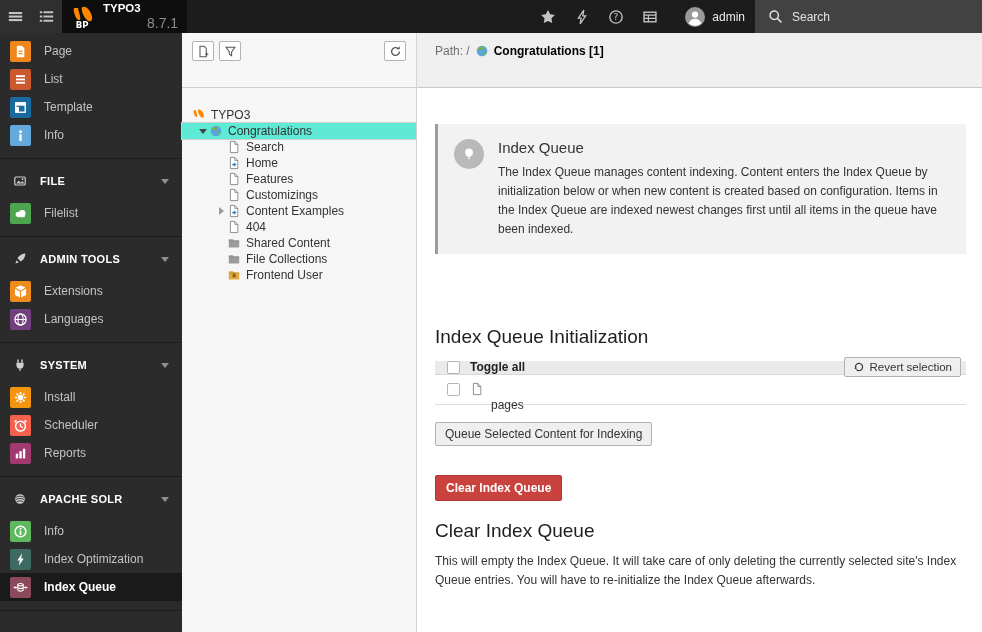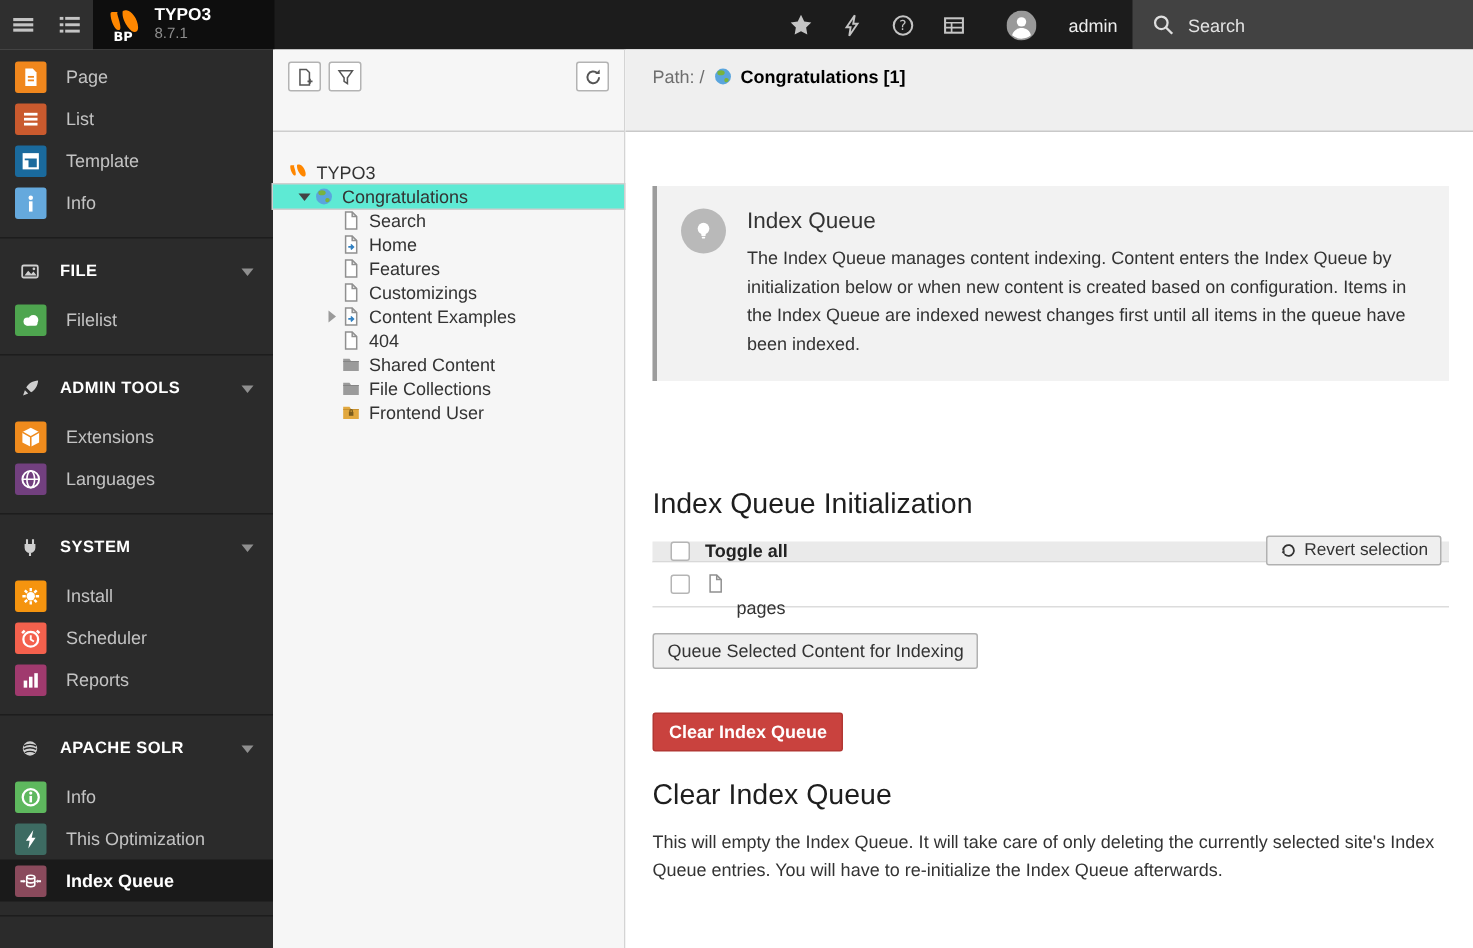--- a/index.html
+++ b/index.html
@@ -10,25 +10,25 @@
   
   .topbar { flex:0 0 33px; display:flex; background:#1c1c1c; color:#c9c9c9; }
   .tb-left { flex:0 0 62px; background:#2f2f2f; display:flex; align-items:center; justify-content:center; gap:14px; }
   .tb-icon-btn { width:17px; height:17px; display:inline-flex; cursor:pointer; }
   .tb-icon-btn svg { width:100%; height:100%; }
   .tb-logo { flex:0 0 121px; background:#0e0e0e; display:flex; align-items:center; padding:0 9px; gap:7px; }
   .tb-logo .mark { width:25px; height:25px; }
   .tb-logo .mark svg { width:100%; height:100%; }
   .prod { line-height:1.15; }
   .prod .name { font-size:11.5px; font-weight:bold; color:#fff; }
-  .prod .ver { font-size:10px; color:#8d8d8d; }
+  .prod .ver { font-size:14px; color:#8d8d8d;margin-left:44px; }
   .tb-mid { flex:1; display:flex; align-items:center; justify-content:flex-end; gap:4px; padding-right:10px; }
   .tb-mid .tb-icon-btn { width:30px; height:33px; align-items:center; justify-content:center; }
   .tb-mid .tb-icon-btn svg { width:16px; height:16px; }
-  .tb-user { display:flex; align-items:center; gap:21px; padding:0 10px; cursor:pointer; }
+  .tb-user { display:flex; align-items:center; gap:7px; padding:0 10px; cursor:pointer; }
   .tb-user .avatar { width:20px; height:20px; }
   .tb-user .avatar svg { width:20px; height:20px; }
   .tb-user .uname { font-size:12px; color:#ececec; }
   .tb-search { flex:0 0 227px; background:#424242; display:flex; align-items:center; gap:9px; padding:0 13px; }
   .tb-search .s-icon { width:15px; height:15px; }
   .tb-search .s-icon svg { width:15px; height:15px; }
   .tb-search input { background:transparent; border:0; outline:0; color:#fff; font-size:12px; width:160px; font-family:inherit; }
   .tb-search input::placeholder { color:#e3e3e3; opacity:1; }
 
   
@@ -338,21 +338,21 @@
               </svg>
             </span>
             <span class="ilabel">Info</span>
           </div>
           <div class="side-item">
             <span class="mod-icon" style="background: rgb(61, 107, 98);">
               <svg viewBox="0 0 14 14" xmlns="http://www.w3.org/2000/svg">
                 <path d="M8.6 1.2L4 8h2.3L5.5 12.8 10 6H7.6z" fill="#fff"></path>
               </svg>
             </span>
-            <span class="ilabel">This Optimization</span>
+            <span class="ilabel">Index Optimization</span>
           </div>
           <div class="side-item active">
             <span class="mod-icon" style="background: rgb(138, 74, 92);">
               <svg viewBox="0 0 14 14" xmlns="http://www.w3.org/2000/svg">
                 <ellipse cx="7" cy="4.4" rx="2.5" ry="1.1" fill="none" stroke="#fff" stroke-width="1"></ellipse>
                 <path d="M4.5 4.4v4.8c0 .7 1.1 1.2 2.5 1.2s2.5-.5 2.5-1.2V4.4" fill="none" stroke="#fff" stroke-width="1"></path>
                 <path d="M4.5 6.8c0 .7 1.1 1.2 2.5 1.2s2.5-.5 2.5-1.2" fill="none" stroke="#fff" stroke-width="1"></path>
                 <path d="M.6 7h2.2M11.2 7h2.2" stroke="#fff" stroke-width="1.2"></path>
                 <path d="M2.6 5.9l1.3 1.1-1.3 1.1zM11.4 5.9l-1.3 1.1 1.3 1.1z" fill="#fff"></path>
               </svg>

